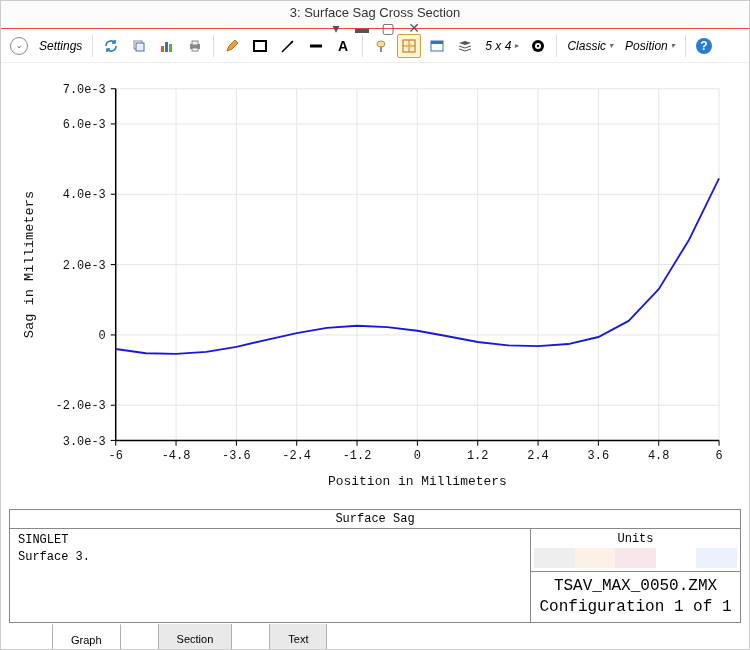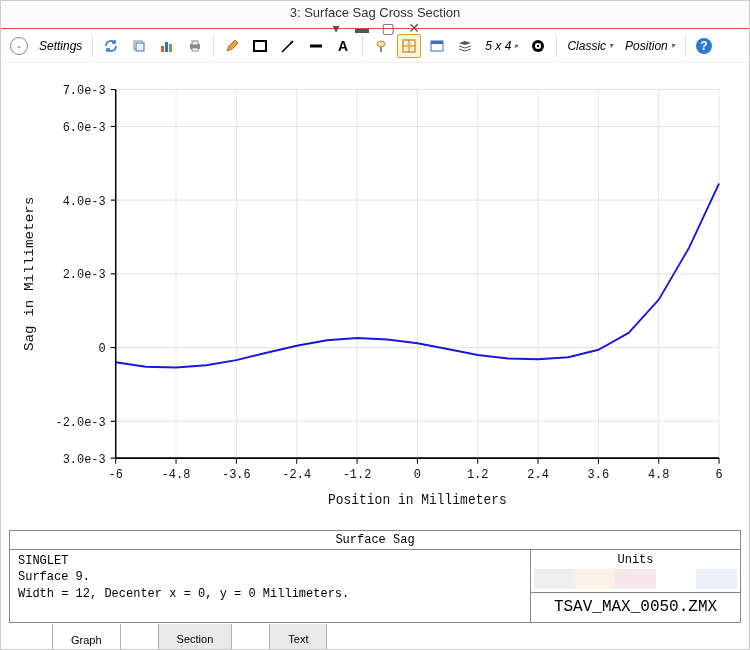--- a/index.html
+++ b/index.html
@@ -243,36 +243,36 @@
       <text class="axis-label" x="22" y="182.5" text-anchor="middle" transform="rotate(-90 22 182.5)">Sag in Millimeters</text>
       <path class="dataline" d="M105.0 262.9 L135.2 266.9 L165.5 267.6 L195.8 265.6 L226.0 260.9 L256.3 254.2 L286.5 247.8 L316.8 242.8 L347.0 240.8 L377.3 242.1 L407.5 245.5 L437.7 250.8 L468.0 256.2 L498.3 259.5 L528.5 260.2 L558.8 258.2 L589.0 251.5 L619.3 236.1 L649.5 206.0 L679.8 159.0 L710.0 100.4"></path>
     </svg>
 </div>
 
 <div class="infopanel">
   <div class="info-title">Surface Sag</div>
   <div class="info-body">
     <div class="info-left" id="info-left">
         <div>SINGLET</div>
-        <div>Surface 9.</div>
-        <div>Width = 12, Decenter x = 0, y = 0 Millimeters.</div>
+        <div>Surface 3.</div>
       </div>
     <div class="info-right">
       <div class="info-right-top">
         <div>Units</div>
         <div class="zemax-band">
           <span style="background:#eee"></span>
             <span style="background:#fbf1e6"></span>
             <span style="background:#f7e6ea"></span>
             <span style="background:#fff"></span>
             <span style="background:#eaf1fa"></span>
         </div>
       </div>
       <div class="info-right-bot">
         <div>TSAV_MAX_0050.ZMX</div>
+        <div>Configuration 1 of 1</div>
       </div>
     </div>
   </div>
 </div>
 
 <div class="tabs" id="tabs">
     <div class="tab active">Graph</div>
     <div class="tab">Section</div>
     <div class="tab">Text</div>
   </div>

